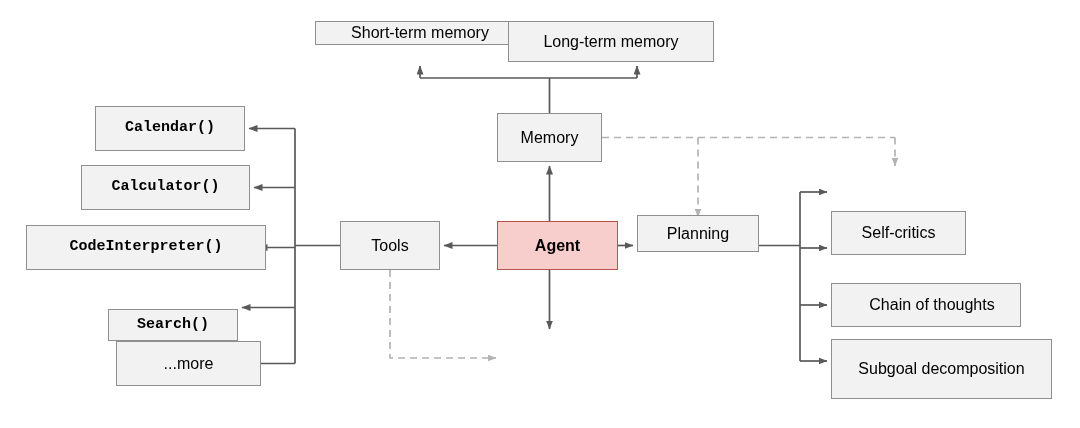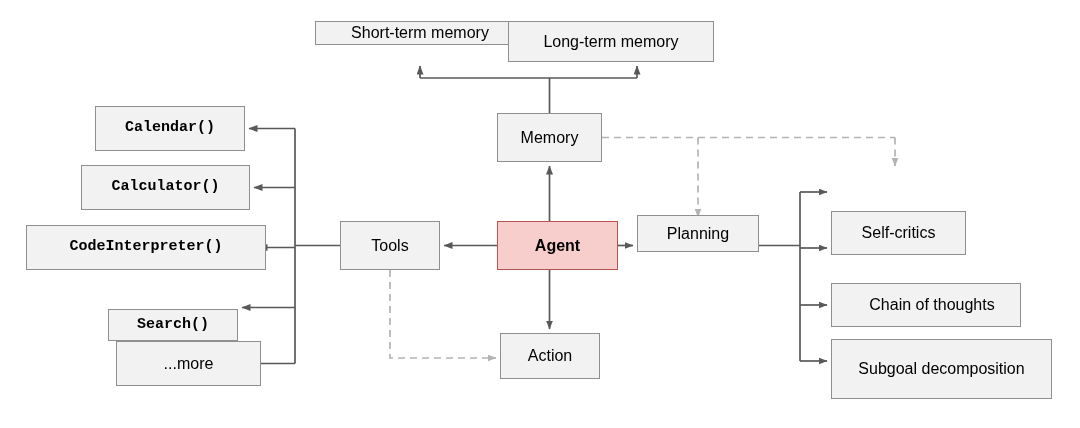--- a/index.html
+++ b/index.html
@@ -108,21 +108,20 @@
   <div class="node" style="left:508px; top:21px; width:206px; height:41px;">Long-term memory</div>
 
   <div class="node" style="left:497px; top:113px; width:105px; height:49px;">Memory</div>
 
   <div class="node agent" style="left:497px; top:221px; width:121px; height:49px;">Agent</div>
 
   <div class="node" style="left:340px; top:221px; width:100px; height:49px;">Tools</div>
 
   <div class="node" style="left:637px; top:215px; width:122px; height:37px;">Planning</div>
 
-  <div class="node" style="left:500px; top:333px; width:100px; height:46px;">Action</div>
 
   <div class="node mono" style="left:95px; top:106px; width:150px; height:45px;">Calendar()</div>
 
   <div class="node mono" style="left:81px; top:165px; width:169px; height:45px;">Calculator()</div>
 
   <div class="node mono" style="left:26px; top:225px; width:240px; height:45px;">CodeInterpreter()</div>
 
   <div class="node mono" style="left:108px; top:285px; width:130px; height:32px;margin-top:24px;">Search()</div>
 
   <div class="node" style="left:116px; top:341px; width:145px; height:45px;">...more</div>

